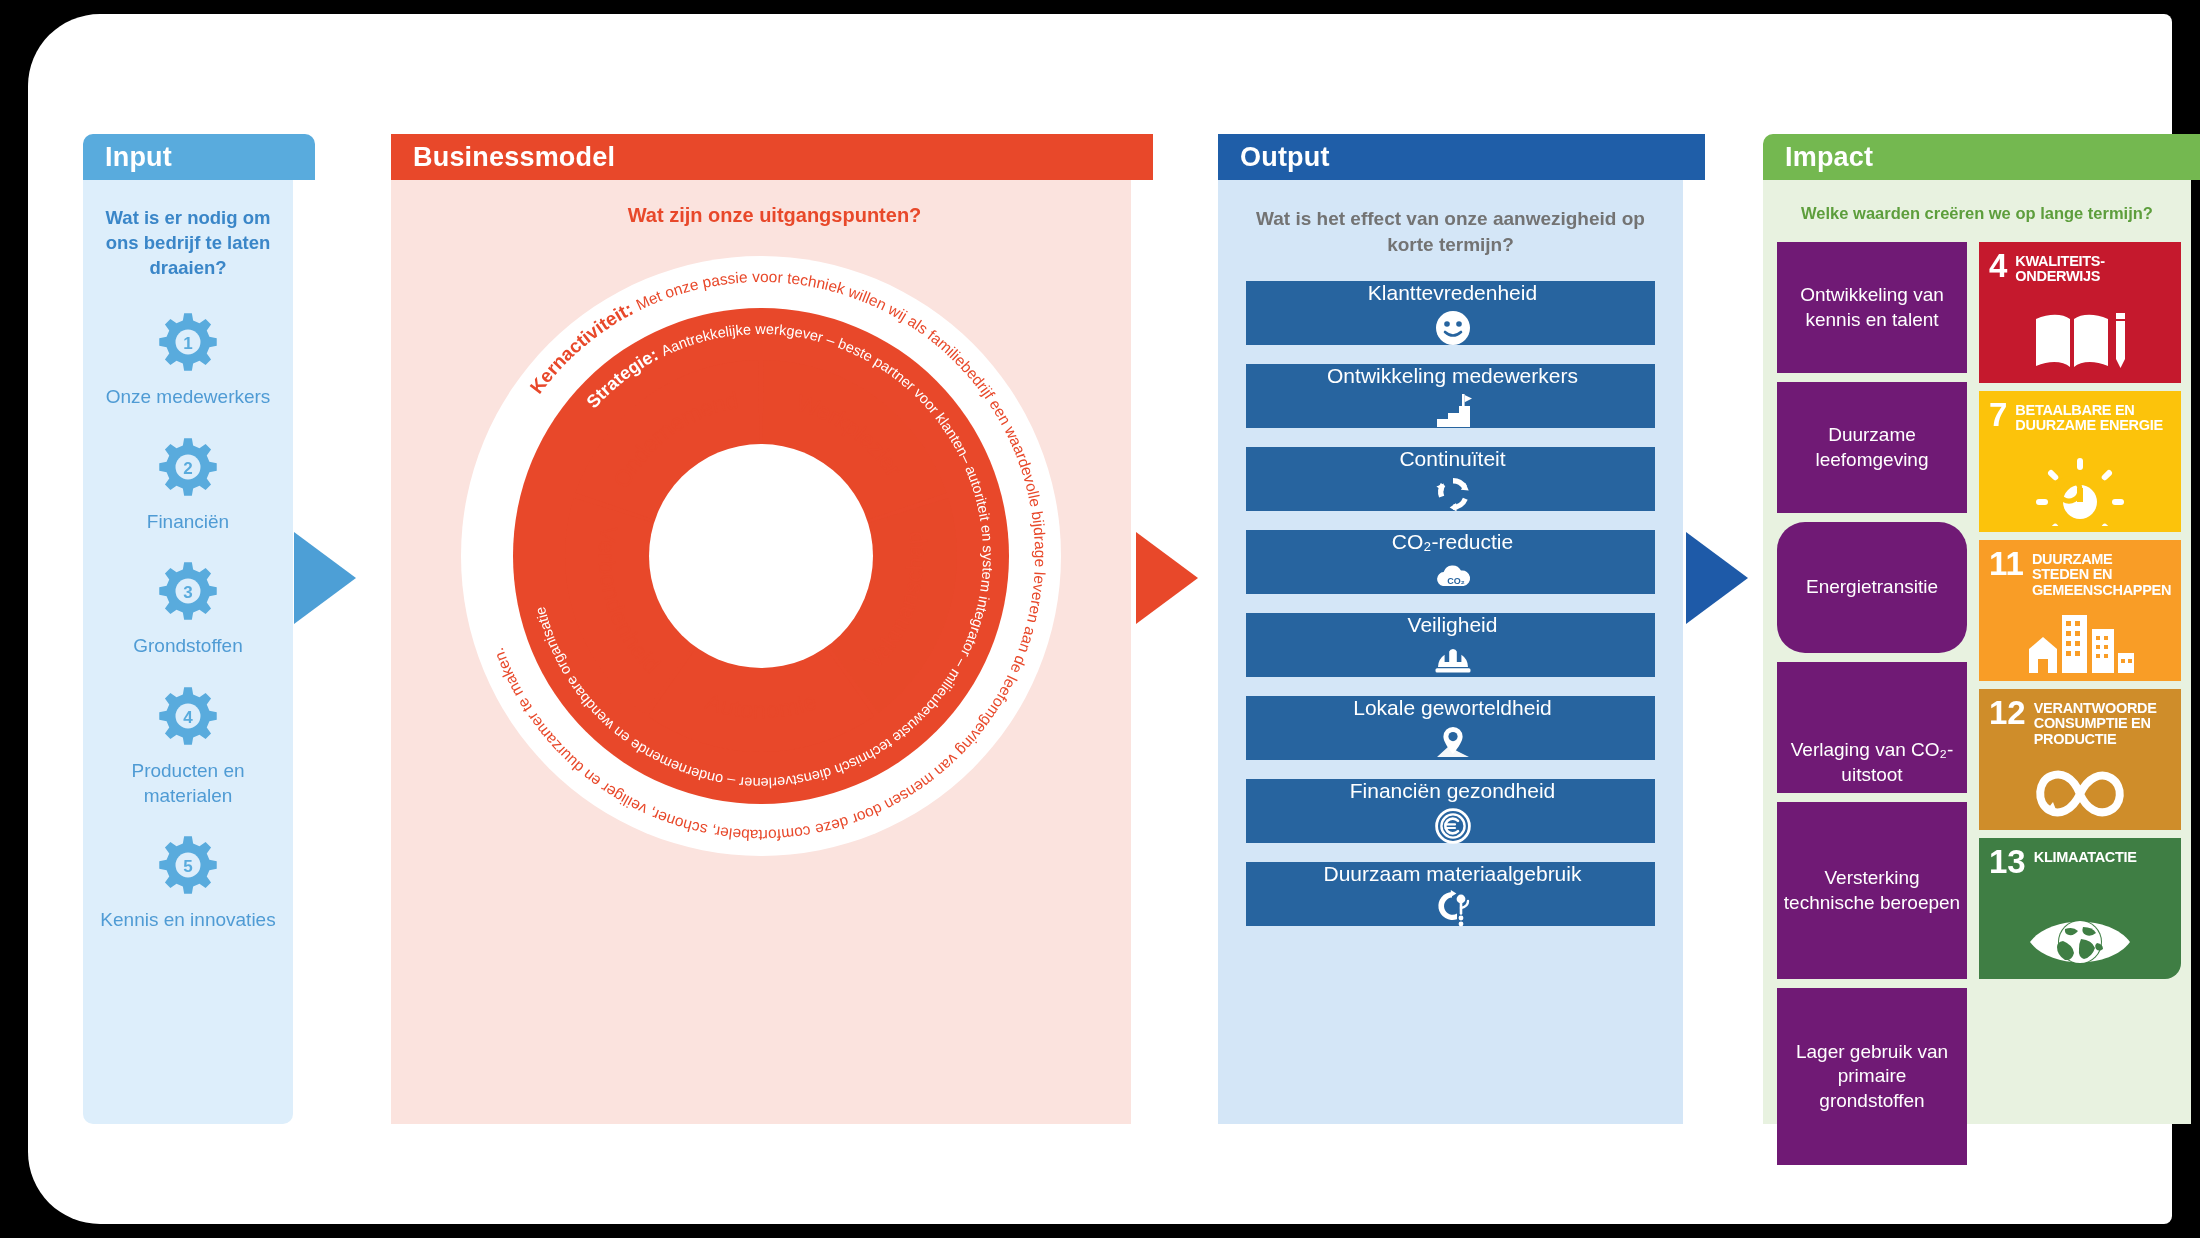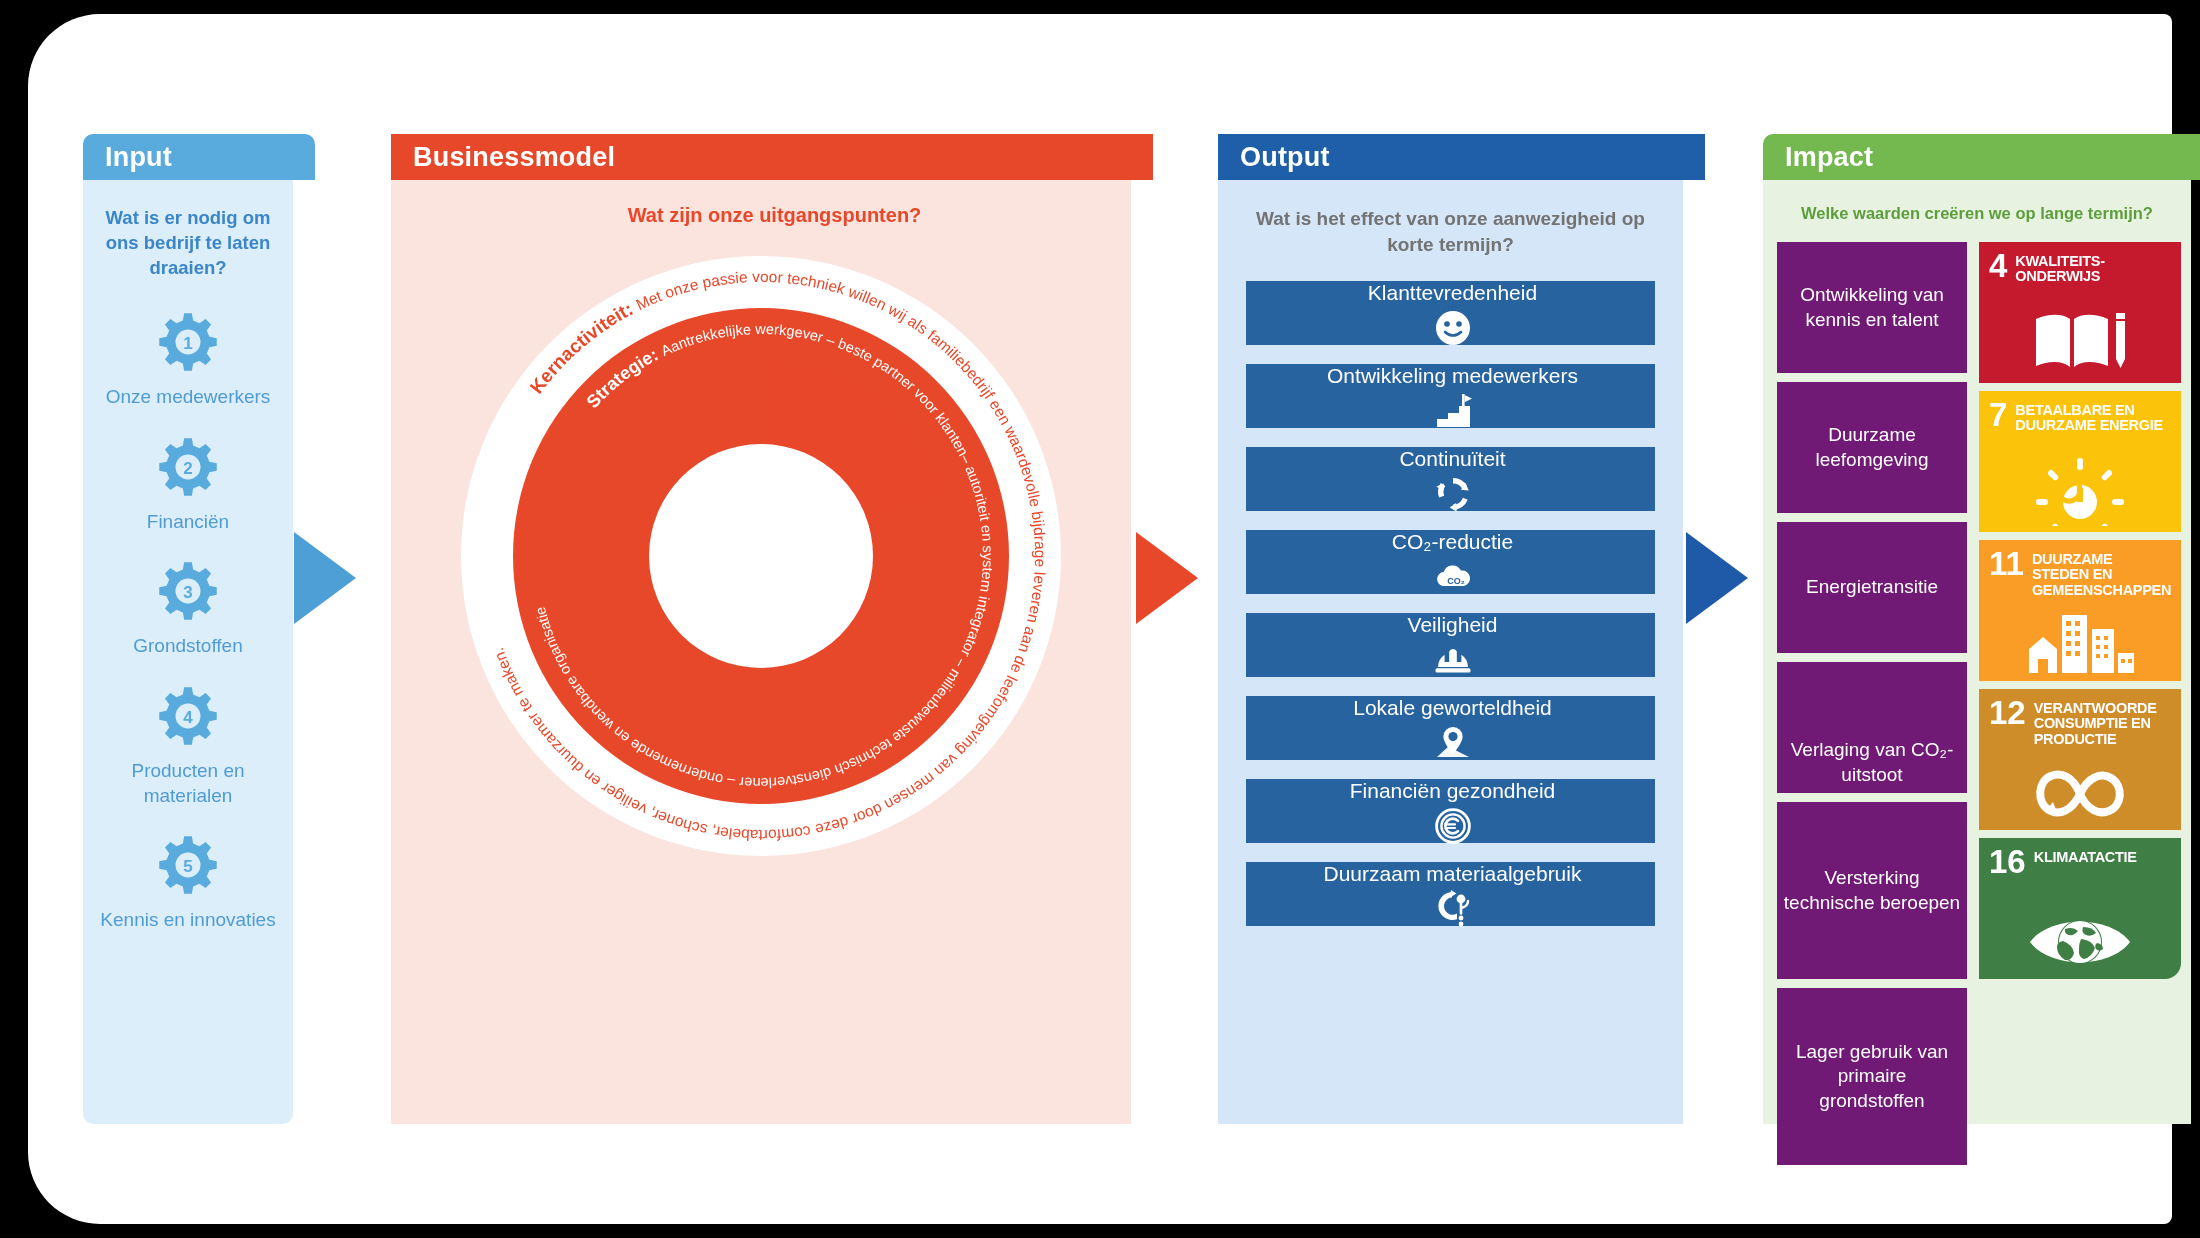--- a/index.html
+++ b/index.html
@@ -251,21 +251,21 @@
     <div class="col-body">
       <div class="col-q">Welke waarden creëren we op lange termijn?</div>
       <div class="imp-grid">
         <div class="imp-left" id="impact-values">
               <div class="imp-box" style="height: 119px;">
                 <span>Ontwikkeling van kennis en talent</span>
               </div>
               <div class="imp-box" style="height: 119px;">
                 <span>Duurzame leefomgeving</span>
               </div>
-              <div class="imp-box" style="height: 119px;">
+              <div class="imp-box" style="height: 119px; border-radius: 28px;">
                 <span>Energietransitie</span>
               </div>
               <div class="imp-box" style="height: 119px; align-items: flex-end;">
                 <span>Verlaging van CO₂-uitstoot</span>
               </div>
               <div class="imp-box" style="height: 165px;">
                 <span>Versterking technische beroepen</span>
               </div>
               <div class="imp-box" style="height: 165px;">
                 <span>Lager gebruik van primaire grondstoffen</span>
@@ -351,21 +351,21 @@
                 </div>
                 <div class="sdg-ico">
                   <svg width="110" height="60" viewBox="0 0 110 60">
                     <path d="M55 30 C48 12 36 8 26 12 C13 17 11 38 24 46 C34 52 47 47 55 30 C63 13 76 8 86 14 C99 22 97 42 84 47 C74 51 62 46 55 30 Z" fill="none" stroke="#ffffff" stroke-width="8" stroke-linecap="round"></path>
                     <path d="M28 38 l-8 10 13 3 Z" fill="#ffffff"></path>
                   </svg>
                 </div>
               </div>
               <div class="sdg" style="background: rgb(63, 126, 68); border-radius: 0px 0px 16px;">
                 <div class="sdg-top">
-                  <div class="sdg-num">16</div>
+                  <div class="sdg-num">13</div>
                   <div class="sdg-txt">Klimaatactie</div>
                 </div>
                 <div class="sdg-ico">
                   <svg width="110" height="62" viewBox="0 0 110 62">
                     <path d="M5 31 C25 4 85 4 105 31 C85 58 25 58 5 31 Z" fill="#ffffff"></path>
                     <circle cx="55" cy="31" r="22" fill="#3f7e44"></circle>
                     <circle cx="55" cy="31" r="21" fill="#ffffff"></circle>
                     <g fill="#3f7e44">
                       <path d="M40 18 q8 -3 13 2 q-4 5 -9 4 q-5 -1 -4 -6 Z"></path>
                       <path d="M58 16 q10 0 13 6 q-5 4 -10 2 q-5 -2 -3 -8 Z"></path>

